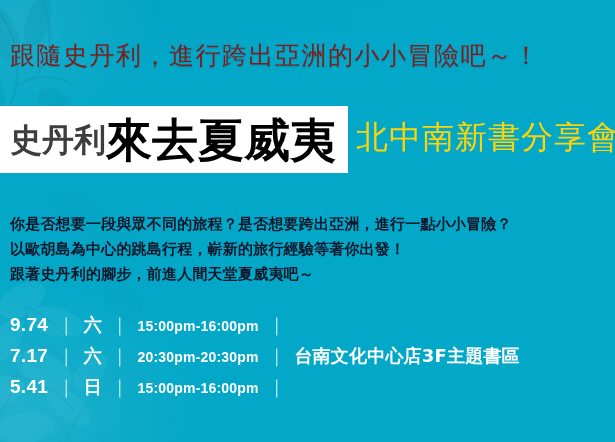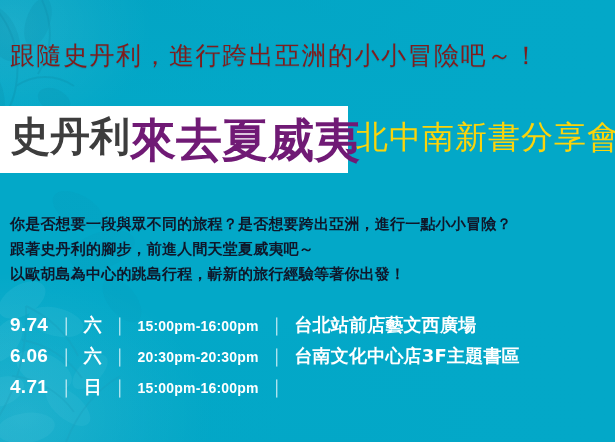--- a/index.html
+++ b/index.html
@@ -77,33 +77,33 @@
   .title-inner {
     position: absolute;
     left: 10px;
     top: 104px;
     height: 71px;
     display: flex;
     align-items: center;
     white-space: nowrap;
   }
   .title-dark {
-    font-family: Liberation Mono, monospace;
-    font-size: 40px;
+    font-family: Liberation Sans, sans-serif;
+    font-size: 32px;
     line-height: 48px;
     font-weight: 700;
     color: #3d3d3d;
     letter-spacing: 0px;
   }
   .title-red {
     font-family: "DejaVu Sans", "Liberation Sans", sans-serif;
     font-size: 46px;
     line-height: 48px;
     font-weight: 700;
-    color: #701a75;
+    color: #000000;
     letter-spacing: 0px;
   }
   .title-sub {
     position: absolute;
     left: 356px;
     top: 120px;
     font-family: "DejaVu Sans", "Liberation Sans", sans-serif;
     font-size: 32px;
     line-height: 34px;
     font-weight: 400;
@@ -230,48 +230,47 @@
 
     <div class="title-inner">
       <span class="title-dark">史丹利</span>
       <span class="title-red">來去夏威夷</span>
     </div>
 
     <div class="title-sub">北中南新書分享會</div>
 
     <div class="body-copy">
       <div class="body-line">你是否想要一段與眾不同的旅程？是否想要跨出亞洲，進行一點小小冒險？</div>
+      <div class="body-line">以歐胡島為中心的跳島行程，嶄新的旅行經驗等著你出發！</div>
       <div class="body-line">跟著史丹利的腳步，前進人間天堂夏威夷吧～</div>
-      <div class="body-line">以歐胡島為中心的跳島行程，嶄新的旅行經驗等著你出發！</div>
     </div>
 
     <div class="schedule">
 
       <div class="sched-row">
         <span class="sched-date">9.74</span>
         <span class="sep">｜</span>
         <span class="sched-day">六</span>
         <span class="sep">｜</span>
         <span class="sched-time">15:00pm-16:00pm</span>
         <span class="sep">｜</span>
-        <span class="sched-venue">台北站前店藝文西廣場</span>
       </div>
 
       <div class="sched-row">
-        <span class="sched-date">6.06</span>
+        <span class="sched-date">7.17</span>
         <span class="sep">｜</span>
         <span class="sched-day">六</span>
         <span class="sep">｜</span>
         <span class="sched-time">20:30pm-20:30pm</span>
         <span class="sep">｜</span>
         <span class="sched-venue">台南文化中心店3F主題書區</span>
       </div>
 
       <div class="sched-row">
-        <span class="sched-date">4.71</span>
+        <span class="sched-date">5.41</span>
         <span class="sep">｜</span>
         <span class="sched-day">日</span>
         <span class="sep">｜</span>
         <span class="sched-time">15:00pm-16:00pm</span>
         <span class="sep">｜</span>
       </div>
 
     </div>
 
   </div>

